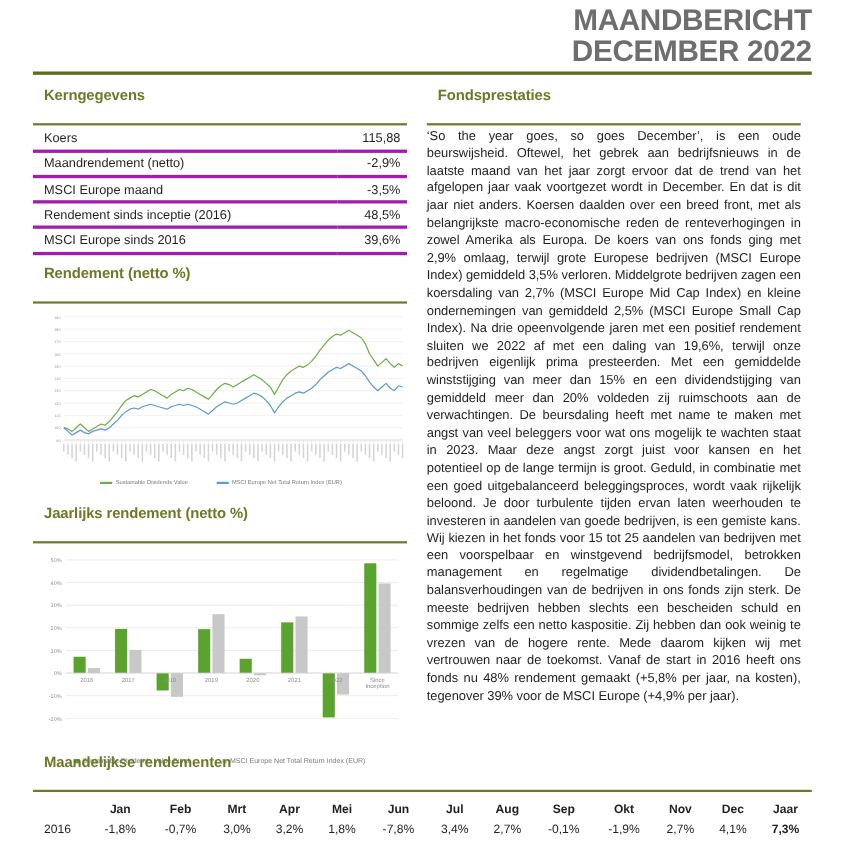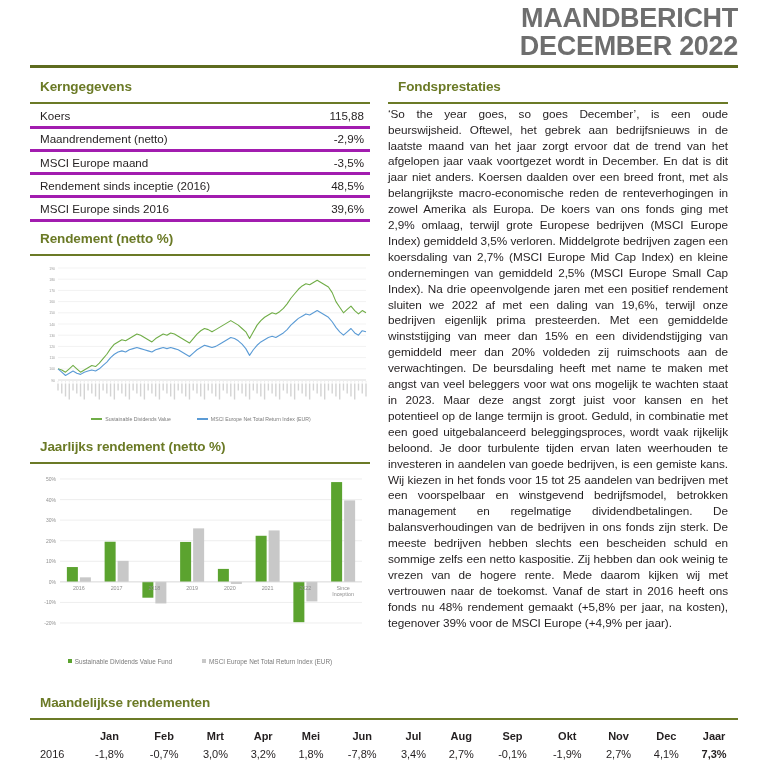--- a/index.html
+++ b/index.html
@@ -21,21 +21,21 @@
   .masthead-rule { height: 3px; background: #5e6b1f; margin-top: 4px; }
 
   
   .columns { display: flex; gap: 18px; margin-top: 11px; }
   .col-left { width: 340px; flex: none; }
   .col-right { width: 340px; flex: none; }
 
   
   .sec-head {
     font-size: 13.5px; font-weight: bold; color: #6b7a26;
-    padding-left: 10px; padding-bottom: 8px; letter-spacing: -0.1px;
+    padding-left: 10px; padding-bottom: 18px; letter-spacing: -0.1px;
   }
   .sec-rule { height: 2px; background: #6b7a26; margin-bottom: 2px; }
 
   
   .kg-table { width: 100%; border-collapse: collapse; }
   .kg-table td {
     font-size: 11.6px; padding: 3.6px 0 3.6px 10px;
     border-bottom: 3px solid #a21caf; color: #231f20;
   }
   .kg-table td.val { text-align: right; padding-right: 6px; padding-left: 0; }

